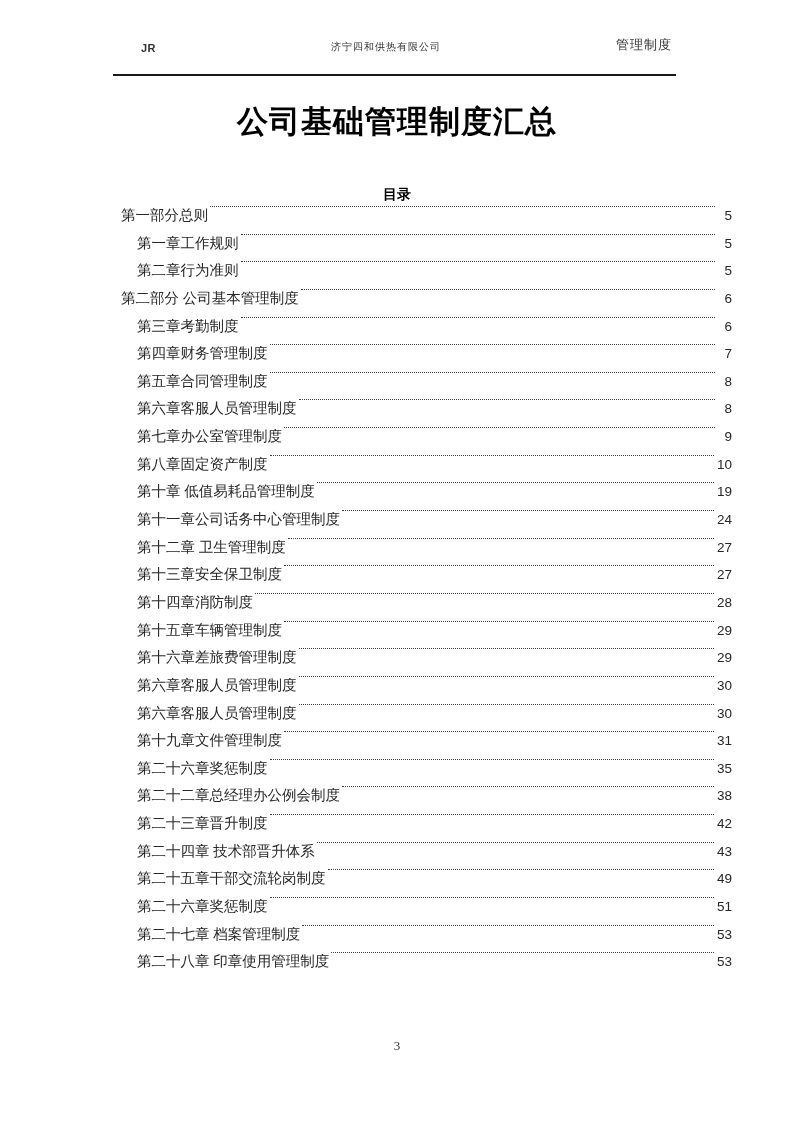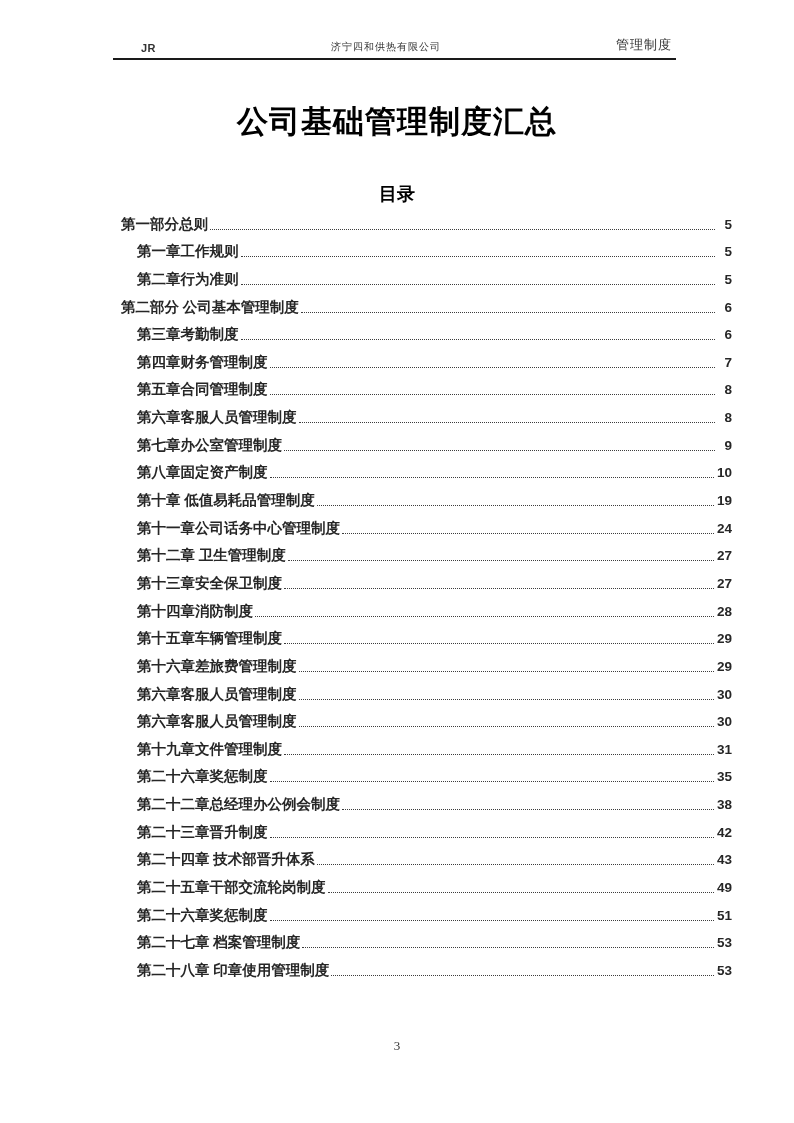--- a/index.html
+++ b/index.html
@@ -11,21 +11,21 @@
     font-family:"Liberation Serif","DejaVu Serif",serif;
     color:#262626;
     overflow:hidden;
   }
   
   .hdr{
     position:absolute;
     left:113px;top:36px;width:563px;
     display:flex;align-items:flex-end;
     border-bottom:2px solid #1a1a1a;
-    padding-bottom:4px;
+    padding-bottom:20px;
     justify-content:flex-end;
   }
   .hdr-logo{
     margin-left:28px;
     font-family:"Liberation Sans","DejaVu Sans",sans-serif;
     font-size:11px;font-weight:bold;color:#333;
     letter-spacing:.5px;
   }
   .hdr-company{
     flex:1;text-align:center;
@@ -43,32 +43,31 @@
     text-align:center;
     font-size:31px;font-weight:bold;color:#000;
     letter-spacing:1px;
     line-height:40px;
   }
   
   .toc-heading{
     position:absolute;top:180px;left:0;width:100%;
     text-align:center;
     font-family:"Liberation Sans","DejaVu Sans",sans-serif;
-    font-size:18px;font-weight:bold;color:#000;
+    font-size:14px;font-weight:bold;color:#000;
     line-height:28px;
   }
   
   .toc{
     position:absolute;top:206px;left:121px;width:611px;
   }
   .toc-row{
-    display:flex;align-items:flex-end;
+    display:flex;align-items:flex-start;
     height:27.65px;
     cursor:pointer;
-    font-weight:bold;
   }
   .toc-row .lbl{
     font-size:14.5px;line-height:19px;
     white-space:nowrap;color:#262626;
   }
   .toc-row.lvl2 .lbl{padding-left:16px;}
   .toc-row .leader{
     flex:1;
     border-bottom:1.7px dotted #3d3d3d;
     margin:0 3px 4px 2px;

